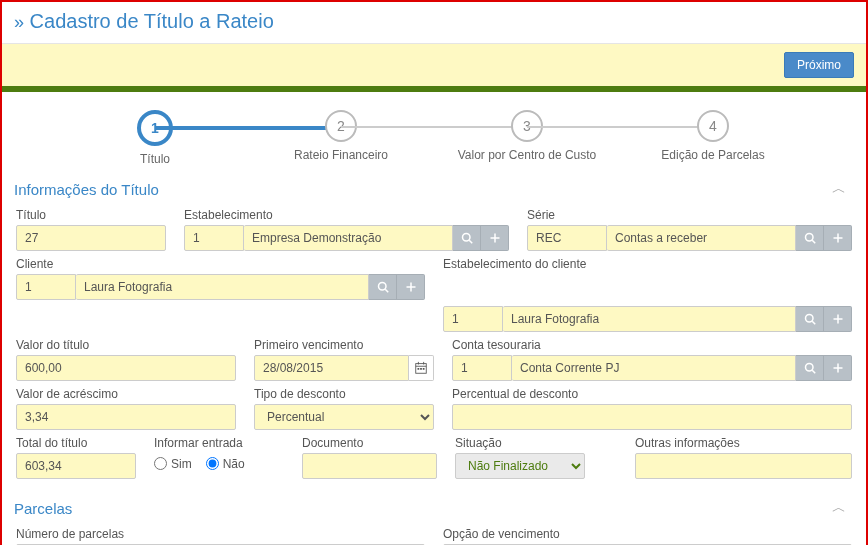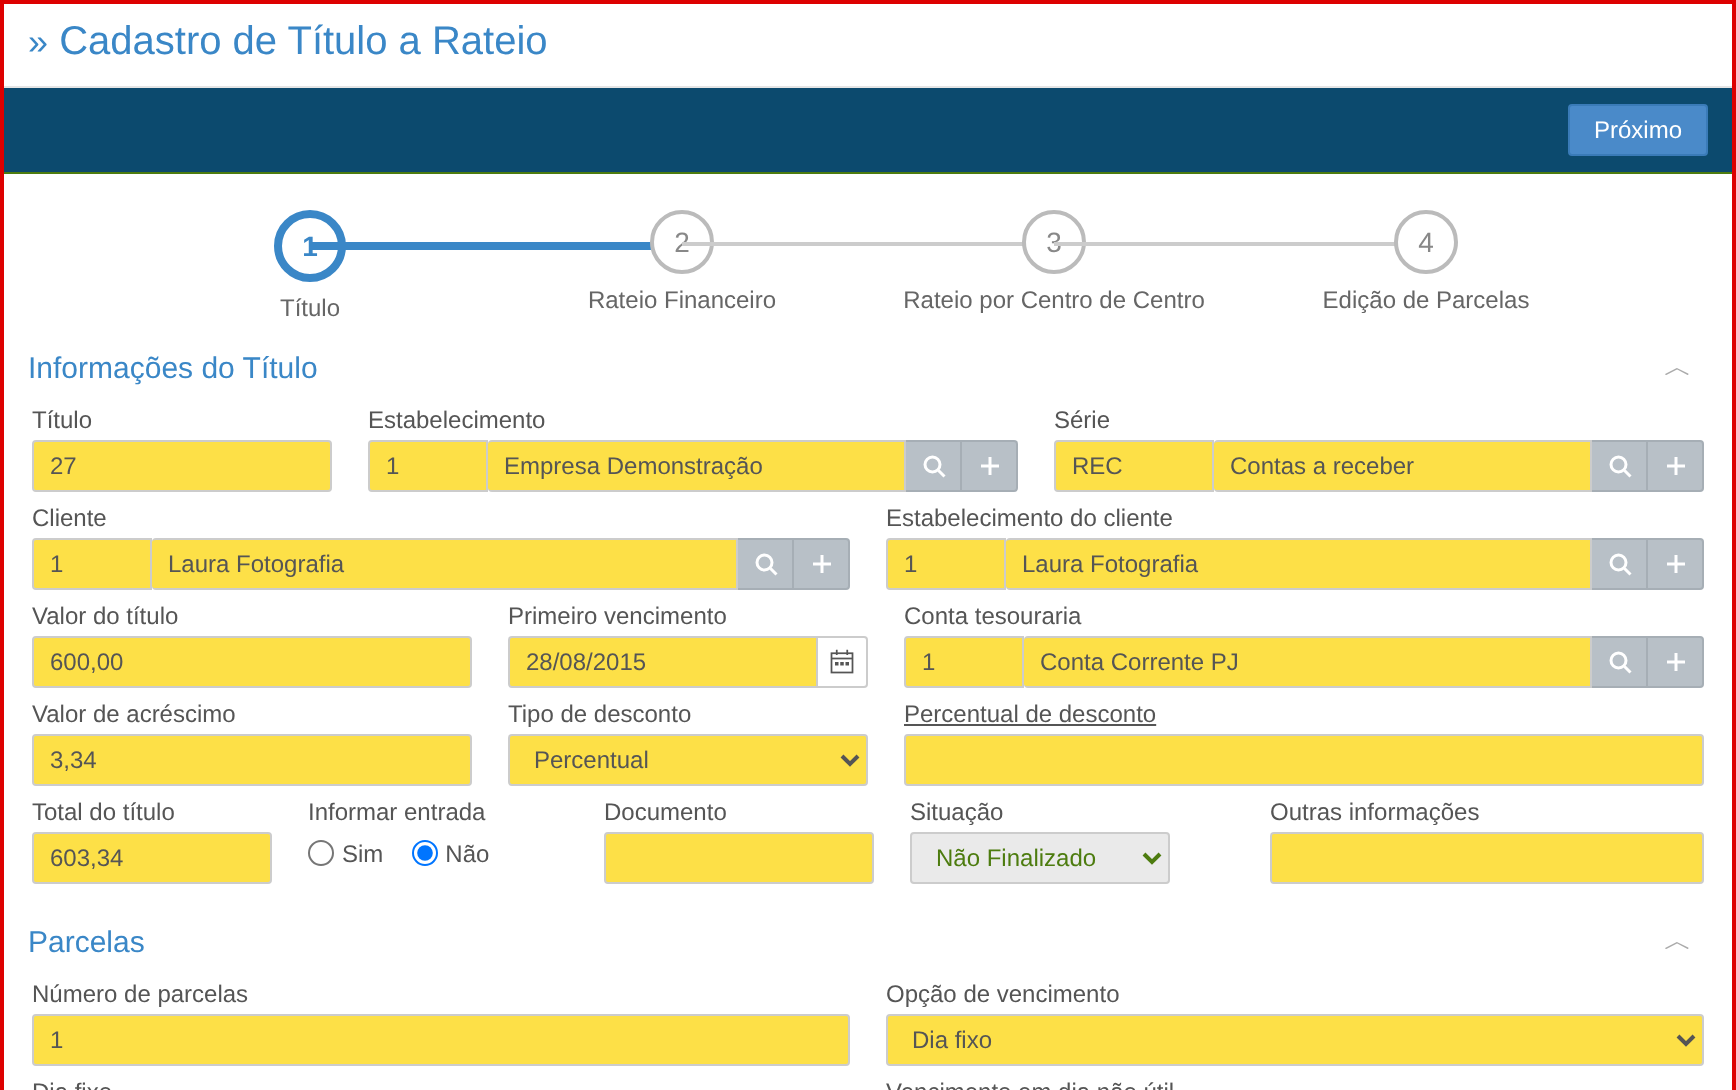--- a/index.html
+++ b/index.html
@@ -1,35 +1,35 @@
 <!DOCTYPE html>
 <html><head>
   <meta charset="utf-8">
   <style>
     * { box-sizing: border-box; margin: 0; padding: 0; }
     body { font-family: Arial, Helvetica, sans-serif; font-size: 12px; color: #555; background: #fff; width: 868px; border: 2px solid #d00; }
     .page-title { color: #3a87c7; font-size: 20px; font-weight: normal; padding: 8px 12px 10px; }
     .page-title .chev { font-size: 18px; }
-    .toolbar { background: #0c4a6e; border-top: 1px solid #e5e5e5; border-bottom: 1px solid #4d7c0f; padding: 8px 12px; text-align: right; }
+    .toolbar { background: #fef9c3; border-top: 1px solid #e5e5e5; border-bottom: 6px solid #4d7c0f; padding: 8px 12px; text-align: right; }
     .btn-primary { background: #4a8ac9; color: #fff; border: 1px solid #3a7bb8; padding: 5px 12px; font-size: 12px; cursor: pointer; border-radius: 2px; }
     .stepper { display: flex; align-items: flex-start; justify-content: space-between; padding: 18px 60px 10px; position: relative; }
     .step { display: flex; flex-direction: column; align-items: center; position: relative; z-index: 2; flex: 1; }
     .step-circle { width: 32px; height: 32px; border-radius: 50%; border: 2px solid #bbb; background: #fff; display: flex; align-items: center; justify-content: center; color: #888; font-size: 14px; }
     .step.active .step-circle { border: 4px solid #3a87c7; color: #3a87c7; width: 36px; height: 36px; font-weight: bold; }
     .step-label { margin-top: 6px; font-size: 12px; color: #666; }
     .step-line { position: absolute; top: 16px; left: 50%; right: -50%; height: 2px; background: #ccc; z-index: 1; }
     .step:last-child .step-line { display: none; }
     .step.active .step-line { background: #3a87c7; height: 4px; top: 16px; }
     .section-header { color: #3a87c7; font-size: 15px; padding: 4px 12px 6px; position: relative; display: flex; justify-content: space-between; align-items: center; text-align: center; }
     .section-header .collapse-icon { color: #aaa; font-size: 14px; cursor: pointer; padding-right: 8px; }
     .form-area { padding: 4px 14px 10px; }
     .row { display: flex; gap: 18px; margin-bottom: 6px; }
     .col { display: flex; flex-direction: column; }
     .label { font-size: 12px; color: #555; margin-bottom: 3px; }
-    input[type="text"], select, .input-like { height: 26px; border: 1px solid #ccc; padding: 0 8px; font-size: 12px; color: #555; background: #fde047; border-radius: 2px; width: 100%; }
+    input[type="text"], select, .input-like { height: 26px; border: 1px solid #ccc; padding: 0 8px; font-size: 12px; color: #555; background: #fef9c3; border-radius: 2px; width: 100%; }
     .readonly { background: #eaeaea; color: #4d7c0f; }
     .lookup { display: flex; }
     .lookup input { border-radius: 2px 0 0 2px; }
     .lookup .btn-icon { width: 28px; height: 26px; background: #b8c0c7; border: 1px solid #a6aeb5; color: #fff; display: flex; align-items: center; justify-content: center; cursor: pointer; }
     .lookup .btn-icon.plus { border-left: none; border-radius: 0 2px 2px 0; }
     .lookup .btn-icon.search-b { border-left: none; }
     .cal-wrap { display: flex; }
     .cal-wrap input { border-radius: 2px 0 0 2px; }
     .cal-btn { width: 30px; height: 26px; border: 1px solid #ccc; border-left: none; background: #fff; display: flex; align-items: center; justify-content: center; cursor: pointer; border-radius: 0 2px 2px 0; }
     .radio-group { display: flex; gap: 14px; align-items: center; padding-top: 4px; }
@@ -53,21 +53,21 @@
     <div class="step-label">Título</div>
   </div>
   <div class="step">
     <div class="step-line"></div>
     <div class="step-circle">2</div>
     <div class="step-label">Rateio Financeiro</div>
   </div>
   <div class="step">
     <div class="step-line"></div>
     <div class="step-circle">3</div>
-    <div class="step-label">Rateio por Centro de Centro</div>
+    <div class="step-label">Valor por Centro de Custo</div>
   </div>
   <div class="step">
     <div class="step-circle">4</div>
     <div class="step-label">Edição de Parcelas</div>
   </div>
 </div>
 
 <div class="section-header">
   <span>Informações do Título</span>
   <span class="collapse-icon">︿</span>
@@ -133,21 +133,21 @@
             </svg>
           </span>
         <span class="btn-icon plus">
             <svg width="12" height="12" viewBox="0 0 16 16">
               <line x1="8" y1="2" x2="8" y2="14" stroke="#fff" stroke-width="2"></line>
               <line x1="2" y1="8" x2="14" y2="8" stroke="#fff" stroke-width="2"></line>
             </svg>
           </span>
       </div>
     </div>
-    <div class="col" style="flex:1;">
+    <div class="col" style="flex:1;gap:32px;">
       <span class="label">Estabelecimento do cliente</span>
       <div class="lookup">
         <input type="text" class="readonly" readonly="" style="width: 60px; flex: 0 0 auto;" value="1">
         <input type="text" class="readonly" readonly="" style="flex: 1 1 0%; border-left: none;" value="Laura Fotografia">
         <span class="btn-icon search-b">
             <svg width="12" height="12" viewBox="0 0 16 16">
               <circle cx="7" cy="7" r="5" fill="none" stroke="#fff" stroke-width="2"></circle>
               <line x1="11" y1="11" x2="15" y2="15" stroke="#fff" stroke-width="2"></line>
             </svg>
           </span>
@@ -206,21 +206,21 @@
 
   <div class="row">
     <div class="col" style="width:220px;">
       <span class="label">Valor de acréscimo</span>
       <input type="text" value="3,34" style="">
     </div>
     <div class="col" style="width:180px;">
       <span class="label">Tipo de desconto</span>
       <select><option>Percentual</option></select>
     </div>
-    <div class="col" style="flex:1;text-decoration:underline;">
+    <div class="col" style="flex:1;">
       <span class="label">Percentual de desconto</span>
       <input type="text" value="" style="">
     </div>
   </div>
 
   <div class="row">
     <div class="col" style="width:120px;">
       <span class="label">Total do título</span>
       <input type="text" class="readonly" readonly="" value="603,34" style="">
     </div>

